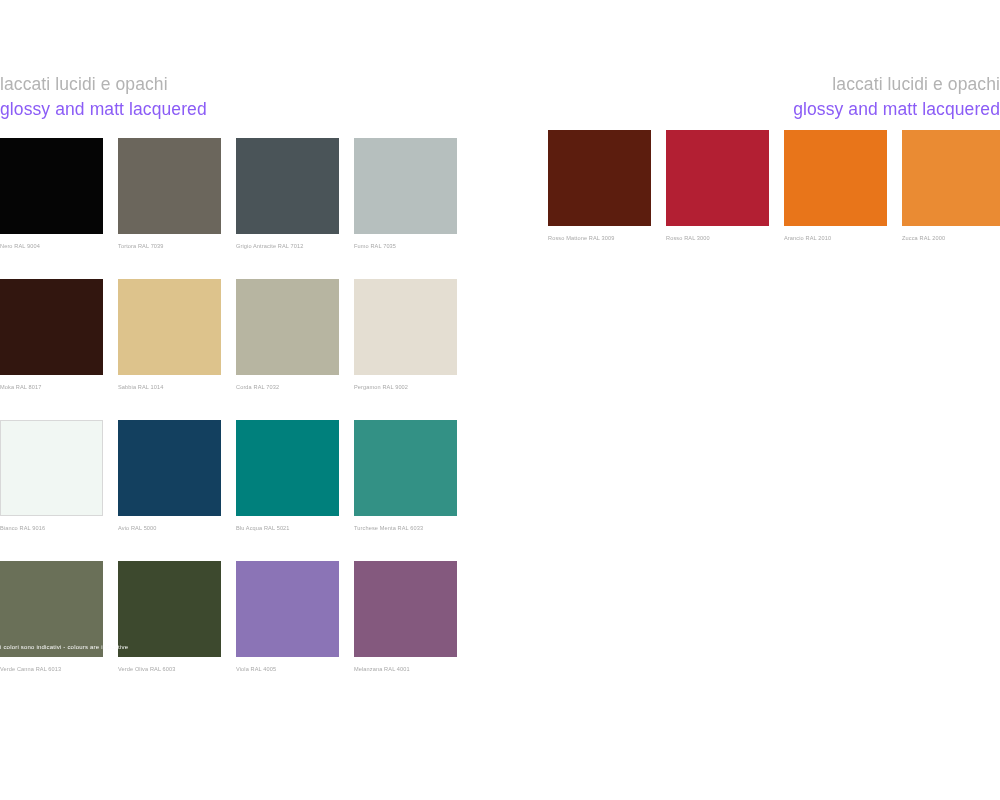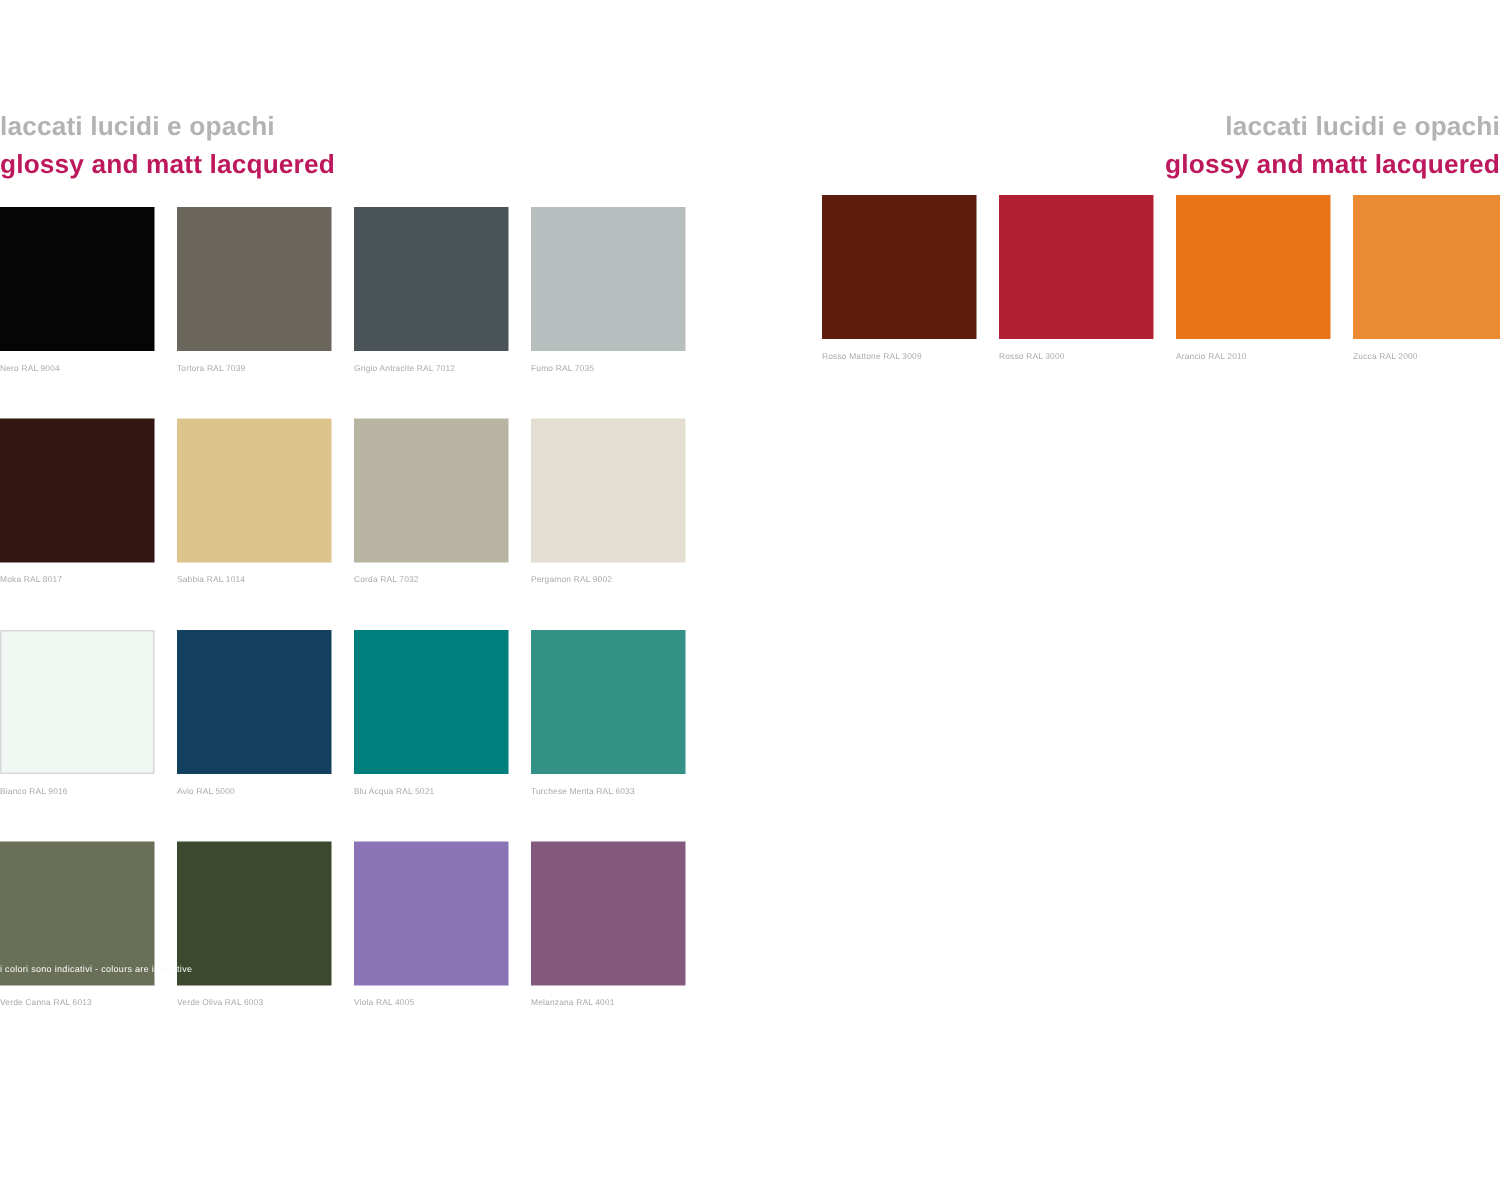--- a/index.html
+++ b/index.html
@@ -30,22 +30,22 @@
     top: 72px;
     font-size: 17.5px;
     line-height: 25px;
     color: #b3b3b3;
     font-weight: 400;
     letter-spacing: .1px;
     white-space: nowrap;
   }
   #panel-left .panel-header  { left: 16px;  text-align: left; }
   #panel-right .panel-header { right: 17px; text-align: right; }
-  .panel-header .hdr-line { display: block; font-weight: bold; }
-  .panel-header .hdr-line-2 { color: #be185d; }
+  .panel-header .hdr-line { display: block; }
+  .panel-header .hdr-line-2 { color: #8b5cf6; }
 
   
   .swatch-grid {
     position: absolute;
     display: grid;
     grid-template-columns: repeat(4, 103px);
     column-gap: 15px;
     row-gap: 29px;
   }
   #grid-left  { left: 16px;  top: 138px; }

